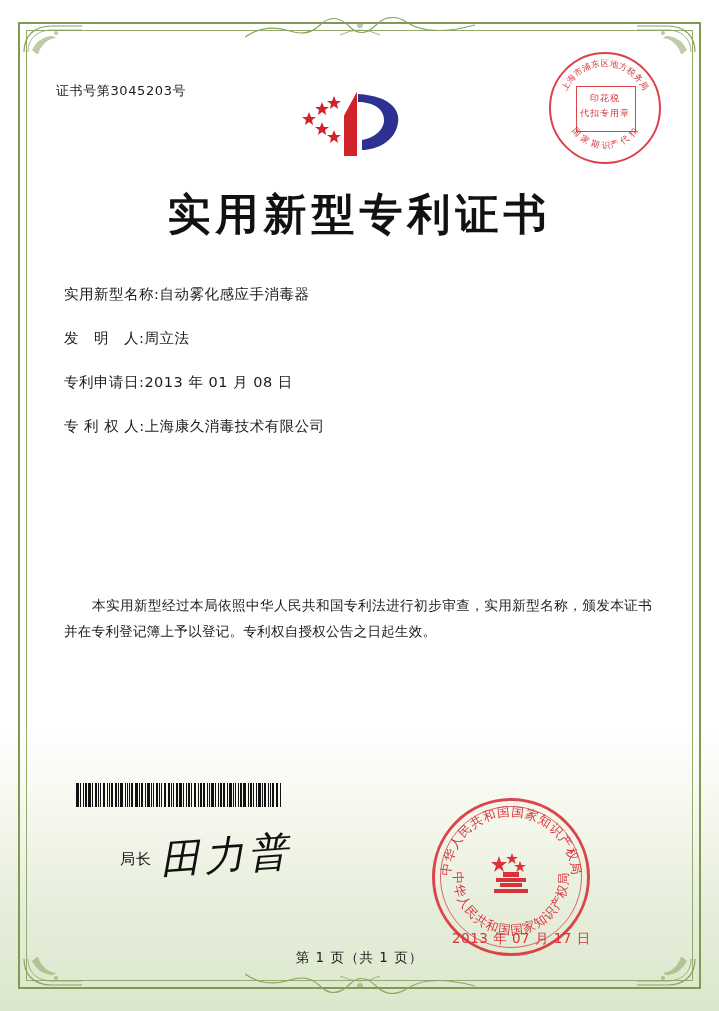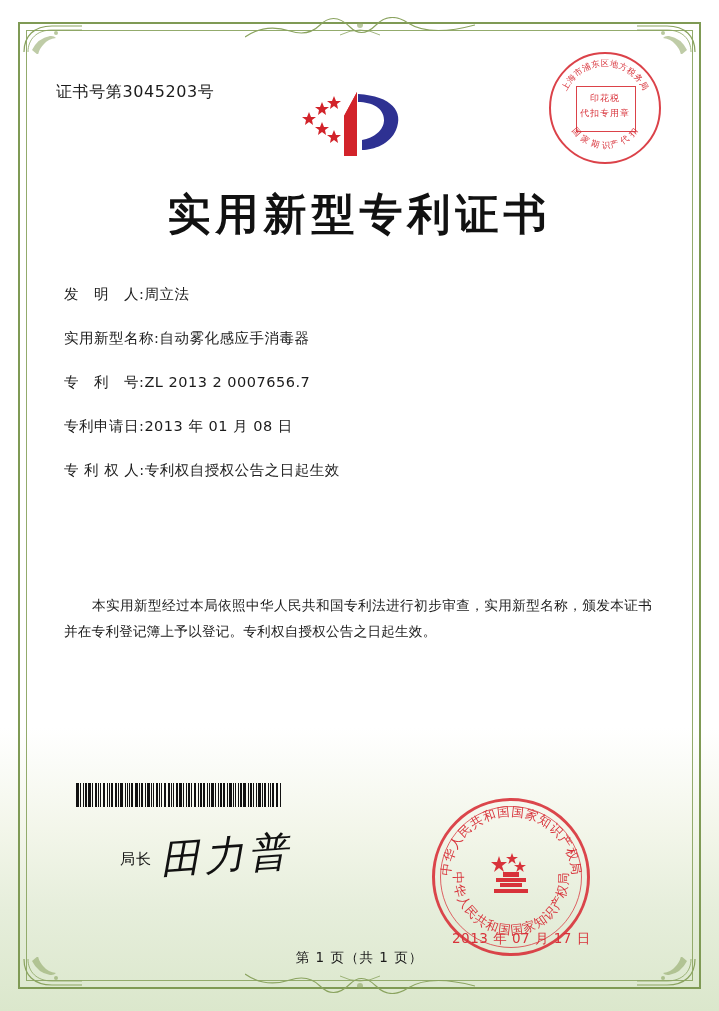--- a/index.html
+++ b/index.html
@@ -54,21 +54,21 @@
     width: 230px; height: 26px;
     color: #8aa35f;
   }
   .edge-top-orn { top: 17px; }
   .edge-bot-orn { bottom: 17px; transform: translateX(-50%) scaleY(-1); }
 
   
   .cert-no {
     position: absolute;
     left: 56px; top: 82px;
-    font-size: 16px;
+    font-size: 13px;
     color: #1b1b1b;
     letter-spacing: 0.6px;
     font-family: "DejaVu Sans", "Liberation Sans", sans-serif;
   }
 
   .logo {
     position: absolute;
     left: 300px; top: 86px;
     width: 120px; height: 76px;
   }
@@ -327,33 +327,30 @@
     </svg>
     <div class="inner-box"></div>
     <div class="ibtxt" style="top:40px">印花税</div>
     <div class="ibtxt" style="top:55px">代扣专用章</div>
   </div>
 
   <div class="title">实用新型专利证书</div>
 
   <div class="fields">
     <div class="field">
+      <span class="lbl">实用新型名称:</span><span class="val">自动雾化感应手消毒器</span>
+    </div>
+    <div class="field">
       <span class="lbl">发　明　人:</span><span class="val">周立法</span>
-    </div>
-    <div class="field">
-      <span class="lbl">实用新型名称:</span><span class="val">自动雾化感应手消毒器</span>
-    </div>
-    <div class="field">
-      <span class="lbl">专　利　号:</span><span class="val">ZL 2013 2 0007656.7</span>
     </div>
     <div class="field">
       <span class="lbl">专利申请日:</span><span class="val">2013 年 01 月 08 日</span>
     </div>
     <div class="field">
-      <span class="lbl">专 利 权 人:</span><span class="val">专利权自授权公告之日起生效</span>
+      <span class="lbl">专 利 权 人:</span><span class="val">上海康久消毒技术有限公司</span>
     </div>
   </div>
 
   <div class="paras">
     <p>本实用新型经过本局依照中华人民共和国专利法进行初步审查，实用新型名称，颁发本证书并在专利登记簿上予以登记。专利权自授权公告之日起生效。</p>
   </div>
 
   <div class="barcode" id="barcode">
       <i style="width: 3px;"></i>
       <i style="width: 1px;"></i>

